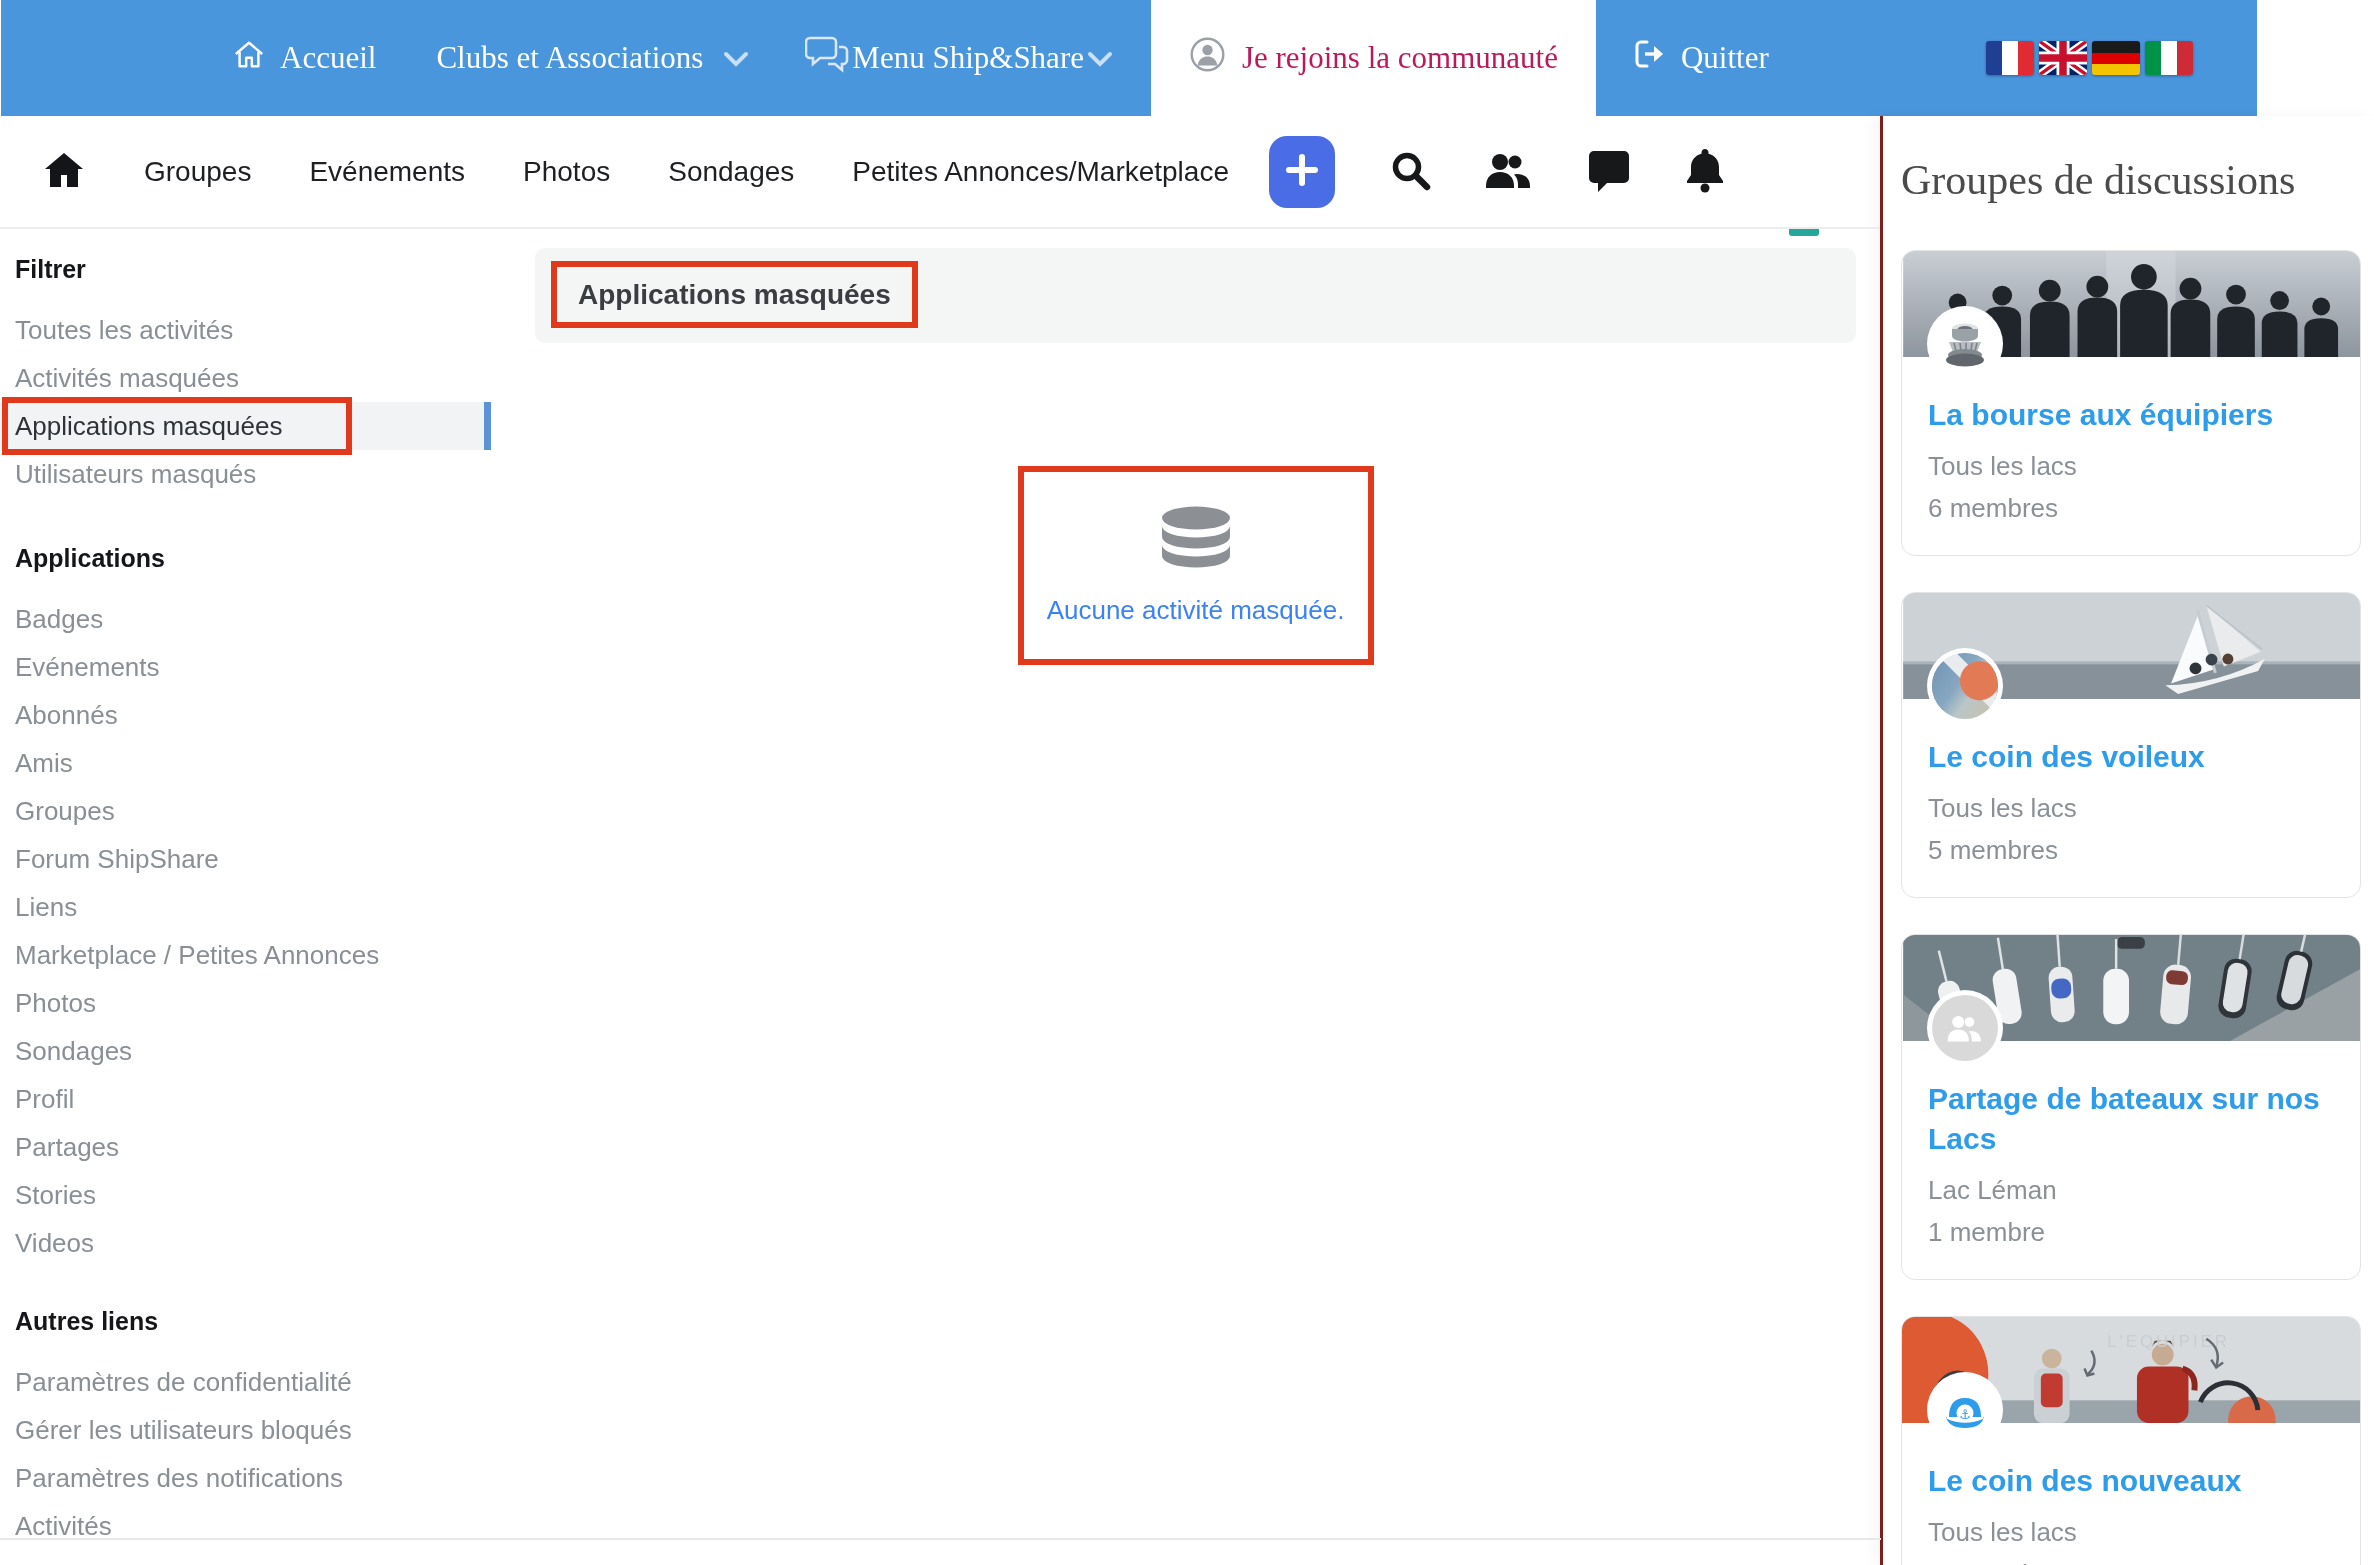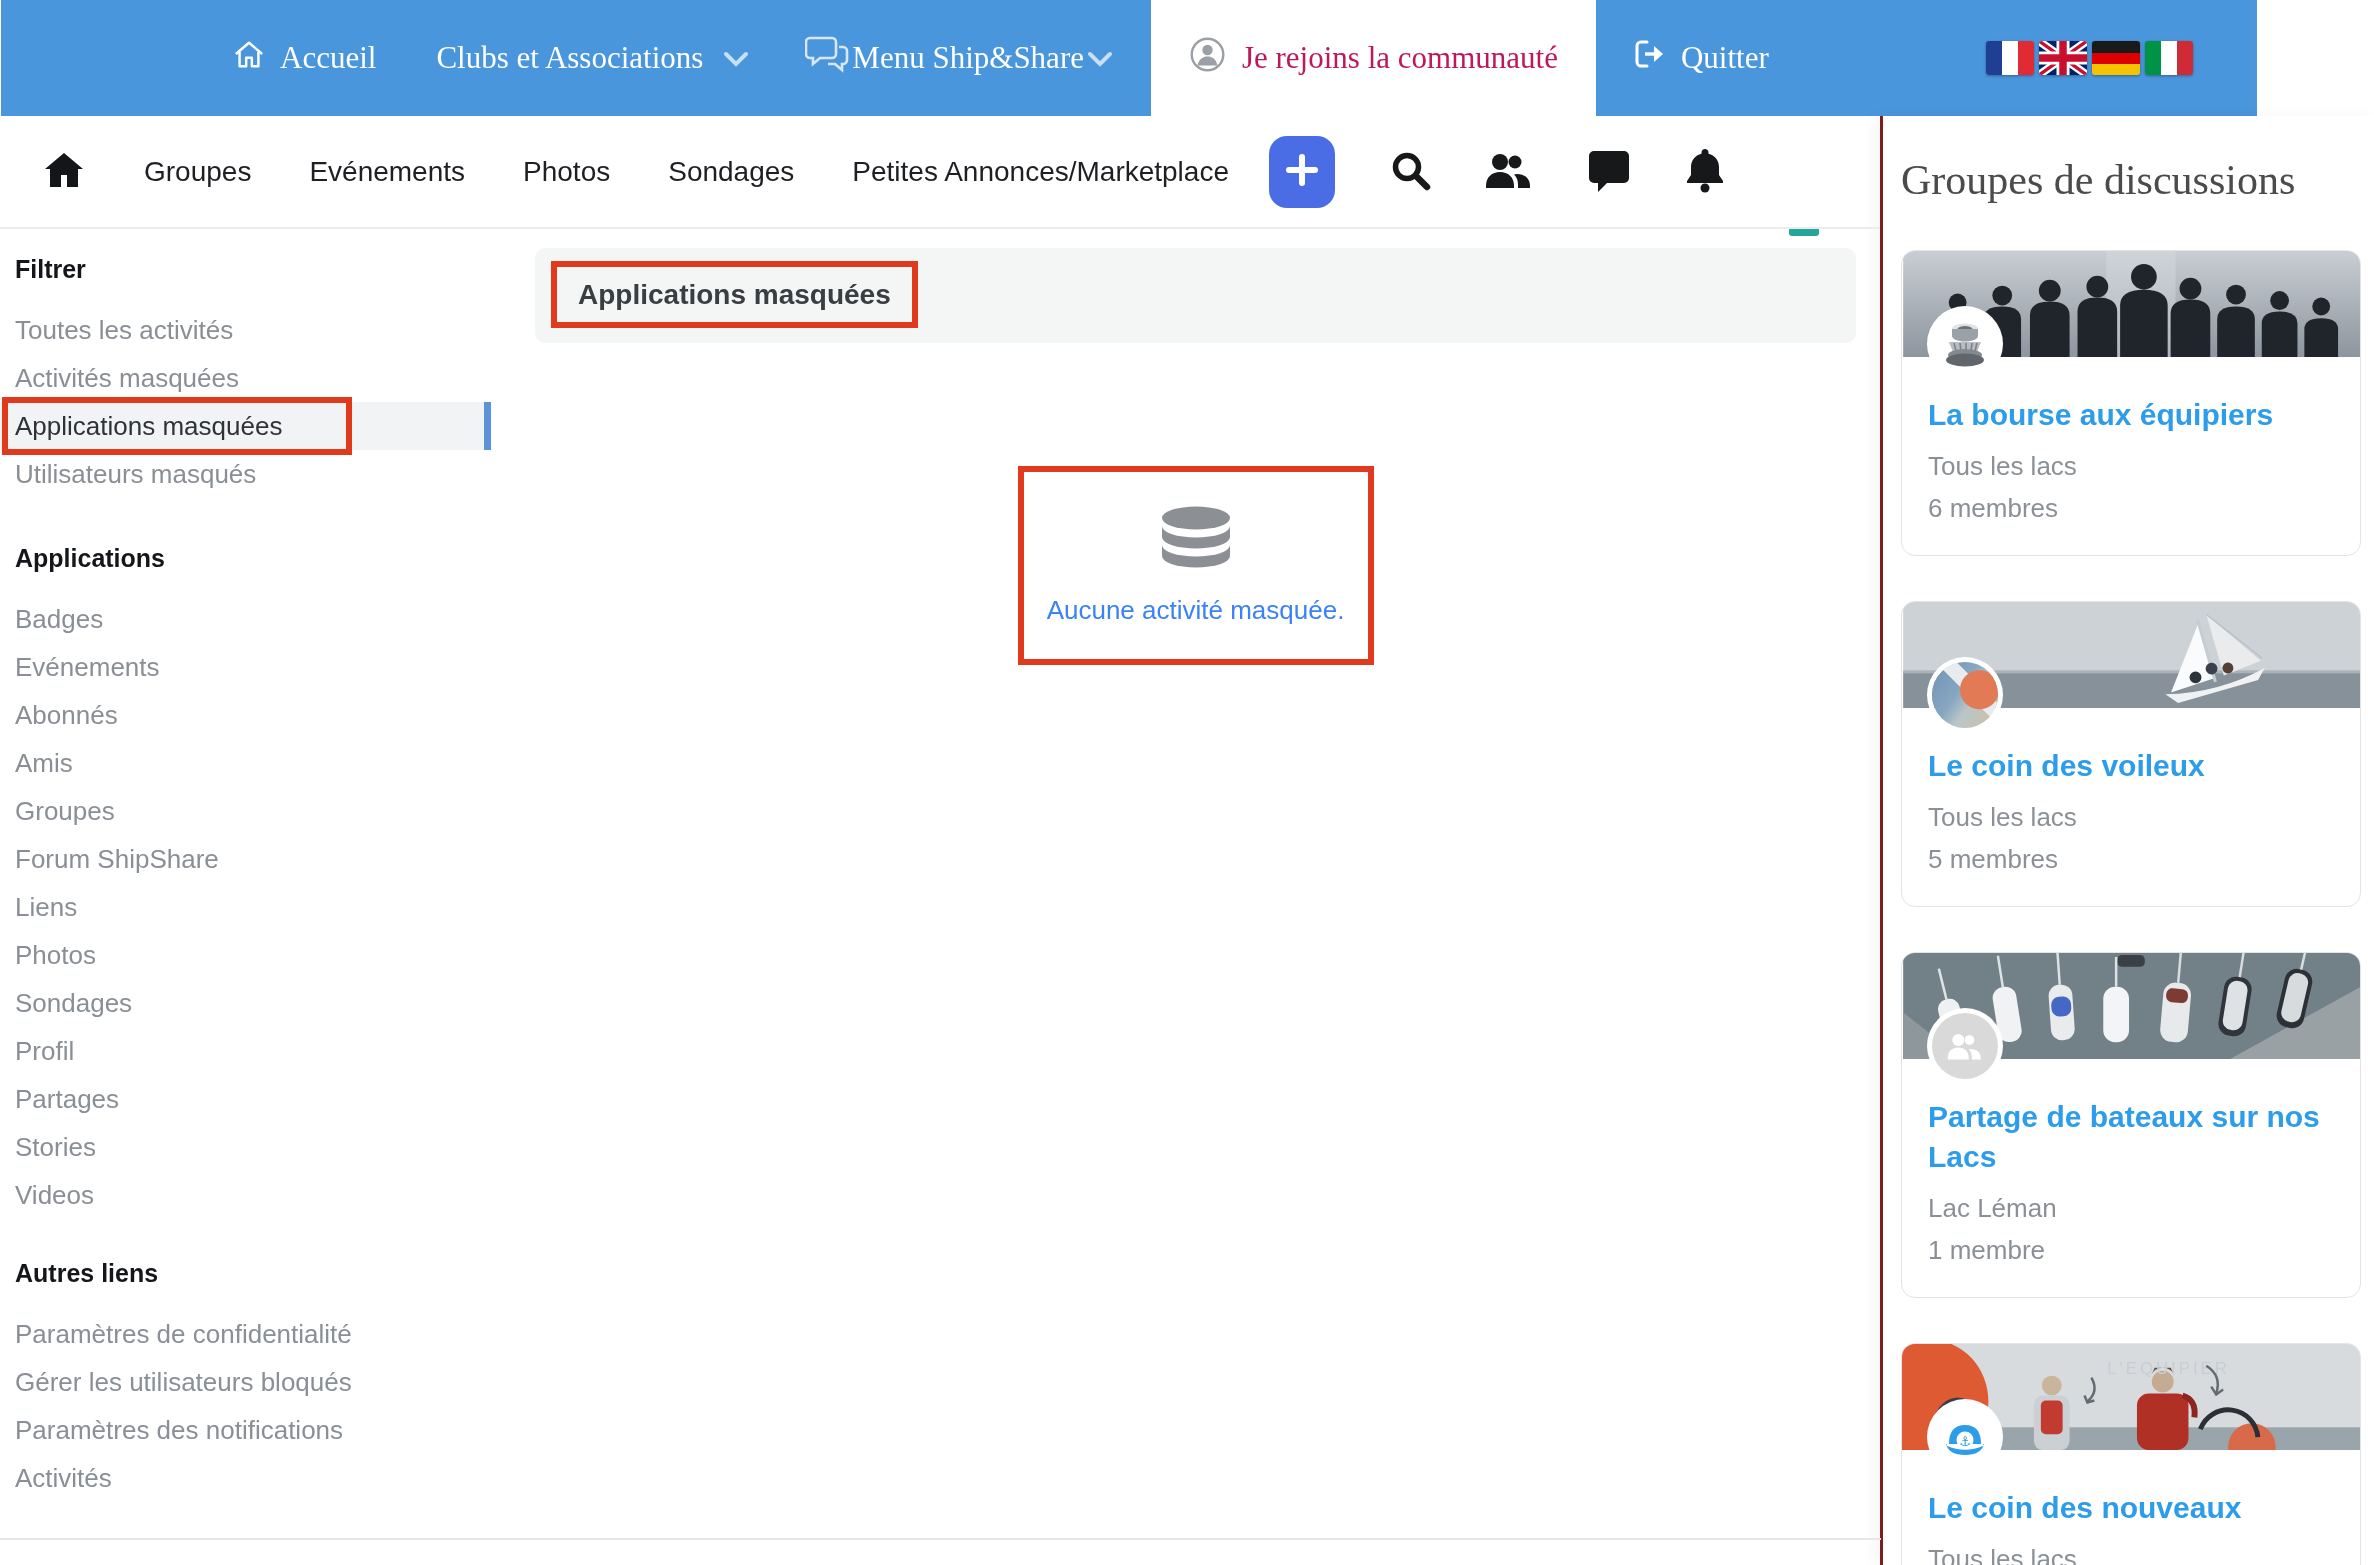--- a/index.html
+++ b/index.html
@@ -61,21 +61,21 @@
                  display:flex; flex-direction:column; align-items:center; justify-content:center; gap:20px; }
   .empty-state p { font-size:26px; color:#3b82f6; }
   .bottom-divider { position:absolute; left:0; top:1422px; width:1881px; border-top:2px solid #e7e7e7; }
 
   
   .right-sidebar { width:494px; background:#fff; border-left:3px solid #7f1d1d;
                    box-shadow:-6px 0 14px rgba(0,0,0,.04); padding:40px 16px 0 18px; }
   .right-sidebar h1 { font-family:"Liberation Serif", serif; font-weight:normal;
                       font-size:42px; color:#4b4b4b; margin-bottom:46px; }
   .group-card { position:relative; width:460px; border:1px solid #e4e4e4; border-radius:14px;
-                background:#fff; margin-bottom:45px; overflow:hidden; cursor:pointer; }
+                background:#fff; margin-bottom:36px; overflow:hidden; cursor:pointer; }
   .cover { height:106px; }
   .cover svg { display:block; }
   .avatar { position:absolute; left:30px; top:60px; width:66px; height:66px; border-radius:50%;
             background:#fff; box-shadow:0 0 0 5px #fff; display:flex; align-items:center; justify-content:center; }
   .avatar.gray { background:#d9d9d9; }
   .avatar.photo { background:
       radial-gradient(circle at 72% 42%, #e27a55 0 31%, rgba(226,122,85,0) 33%),
       linear-gradient(45deg, rgba(0,0,0,0) 52%, #e8ecef 53% 68%, rgba(0,0,0,0) 69%),
       linear-gradient(125deg, #6f93b5 0%, #87a7c0 42%, #b9c6c9 60%, #cdbfa3 100%); }
   .card-body { padding:38px 26px 26px 26px; }
@@ -250,20 +250,21 @@
           </ul>
           <h3 class="mt1">Applications</h3>
           <ul>
             <li>Badges</li>
             <li>Evénements</li>
             <li>Abonnés</li>
             <li>Amis</li>
             <li>Groupes</li>
             <li>Forum ShipShare</li>
             <li>Liens</li>
+            <li>Marketplace / Petites Annonces</li>
             <li>Photos</li>
             <li>Sondages</li>
             <li>Profil</li>
             <li>Partages</li>
             <li>Stories</li>
             <li>Videos</li>
           </ul>
           <h3 class="mt2">Autres liens</h3>
           <ul>
             <li>Paramètres de confidentialité</li>

